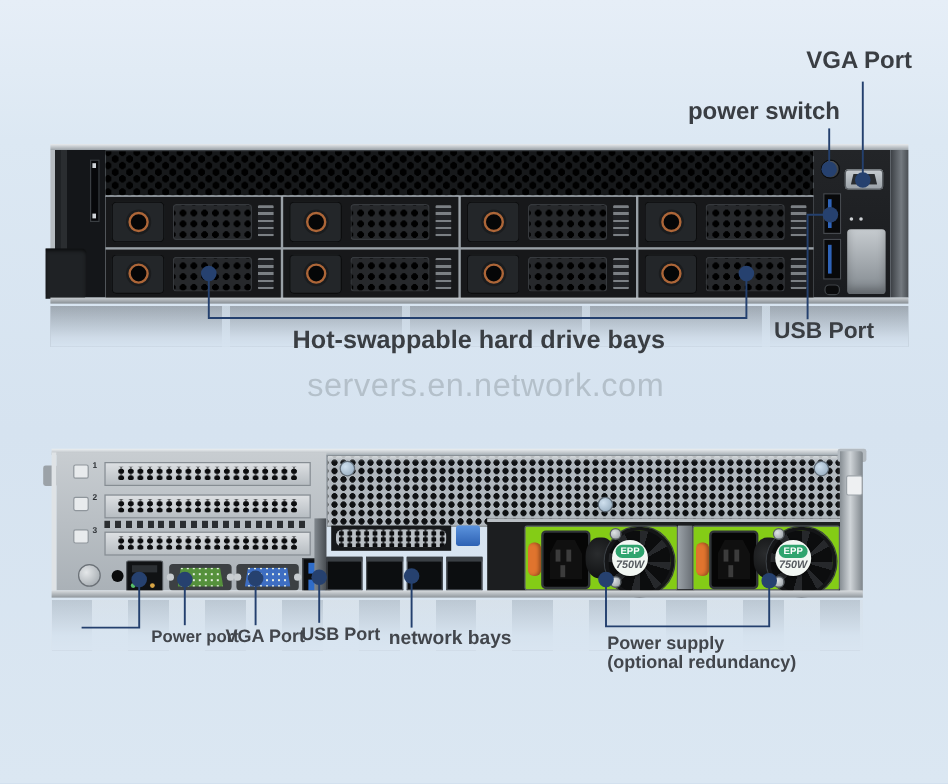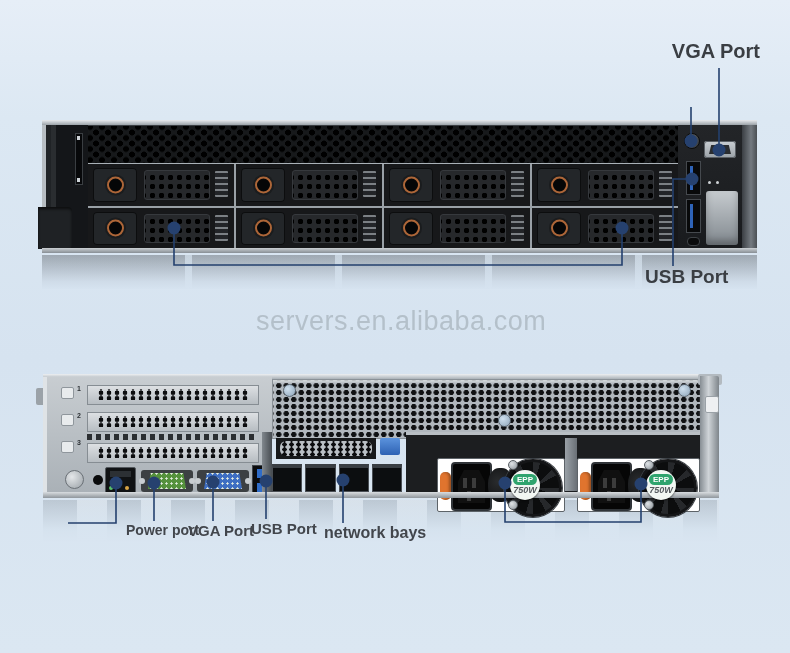--- a/index.html
+++ b/index.html
@@ -133,21 +133,21 @@
   .netvent{position:absolute;left:233px;top:64px;width:100px;height:21px;background:#17191b;}
   .netvent::before{content:"";position:absolute;left:4px;top:3px;right:4px;bottom:3px;background-color:#b9bfc4;
     background-image:radial-gradient(circle,#0c0d0f 2px,transparent 2.4px);background-size:7px 5px;
     background-position:1px 1px;border-radius:6px;}
   .bclip{position:absolute;left:337px;top:64px;width:20px;height:17px;border-radius:2px;
     background:linear-gradient(180deg,#5b93dd,#2e62b4);}
   .netports{position:absolute;left:229px;top:90px;width:130px;height:28px;display:flex;gap:3px;}
   .np{flex:1;background:#0c0e10;border:1px solid #4a4f55;border-top:4px solid #3a3f44;}
   .psubay{position:absolute;left:363px;top:58px;width:294px;height:60px;background:#1c1e20;
     border-top:3px solid #b9bfc4;}
-  .psu{position:absolute;top:3px;height:52px;background:#ffffff;border:1px solid #5d6368;border-radius:2px;margin-top:20px;}
+  .psu{position:absolute;top:3px;height:52px;background:#84cc16;border:1px solid #5d6368;border-radius:2px;}
   .psu.one{left:31px;width:126px;}
   .psu.two{left:171px;width:121px;}
   .psudiv{position:absolute;left:159px;top:3px;width:12px;height:53px;
     background:linear-gradient(90deg,#9aa1a7,#6a7076);}
   .oclip{position:absolute;left:2px;top:13px;width:11px;height:28px;background:#e0742e;
     border-radius:5px;box-shadow:inset -2px 0 3px #00000055;}
   .inlet{position:absolute;left:13px;top:3px;width:37px;height:45px;background:#060606;
     border:2px solid #303438;border-radius:4px;}
   .inlet::before{content:"";position:absolute;left:5px;top:6px;right:5px;bottom:6px;background:#101010;
     clip-path:polygon(22% 0,78% 0,100% 35%,100% 100%,0 100%,0 35%);}
@@ -347,20 +347,26 @@
       <circle cx="154" cy="483" r="6.5"></circle>
       <circle cx="213" cy="482" r="6.5"></circle>
       <circle cx="266" cy="481" r="6.5"></circle>
       <circle cx="343" cy="480" r="6.5"></circle>
       <circle cx="505" cy="483" r="6.5"></circle>
       <circle cx="641" cy="484" r="6.5"></circle>
     </g>
   </svg>
 
   <div class="lbl lbl-vga-f">VGA Port</div>
+  <div class="lbl lbl-pwr">power switch</div>
+  <div class="lbl lbl-bays">Hot-swappable hard drive bays</div>
   <div class="lbl lbl-usb-f">USB Port</div>
-  <div class="watermark">servers.en.alibaba.com</div>
+  <div class="watermark">servers.en.network.com</div>
 
   <div class="lbl lbl-serial">Power port</div>
   <div class="lbl lbl-vga-r">VGA Port</div>
   <div class="lbl lbl-usb-r">USB Port</div>
   <div class="lbl lbl-net">network bays</div>
+  <div class="lbl lbl-psu">
+    <span>Power supply</span>
+    <span>(optional redundancy)</span>
+  </div>
 </div>
 
 </body></html>

